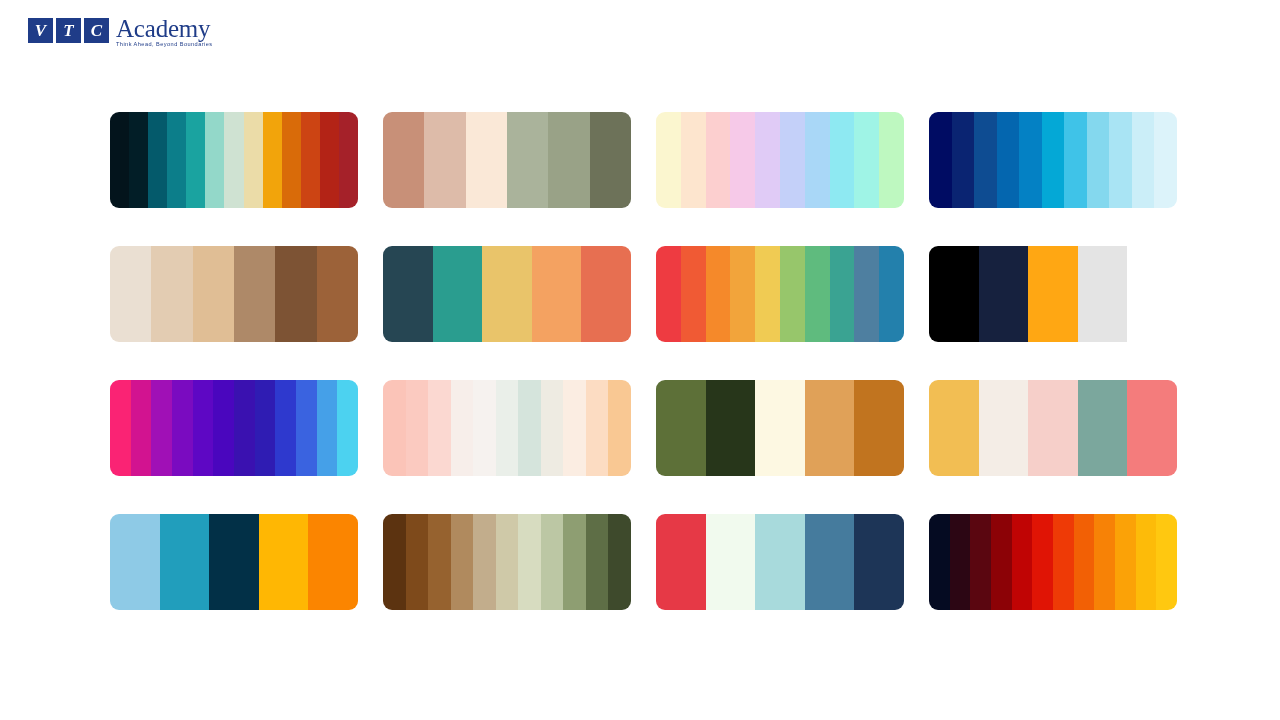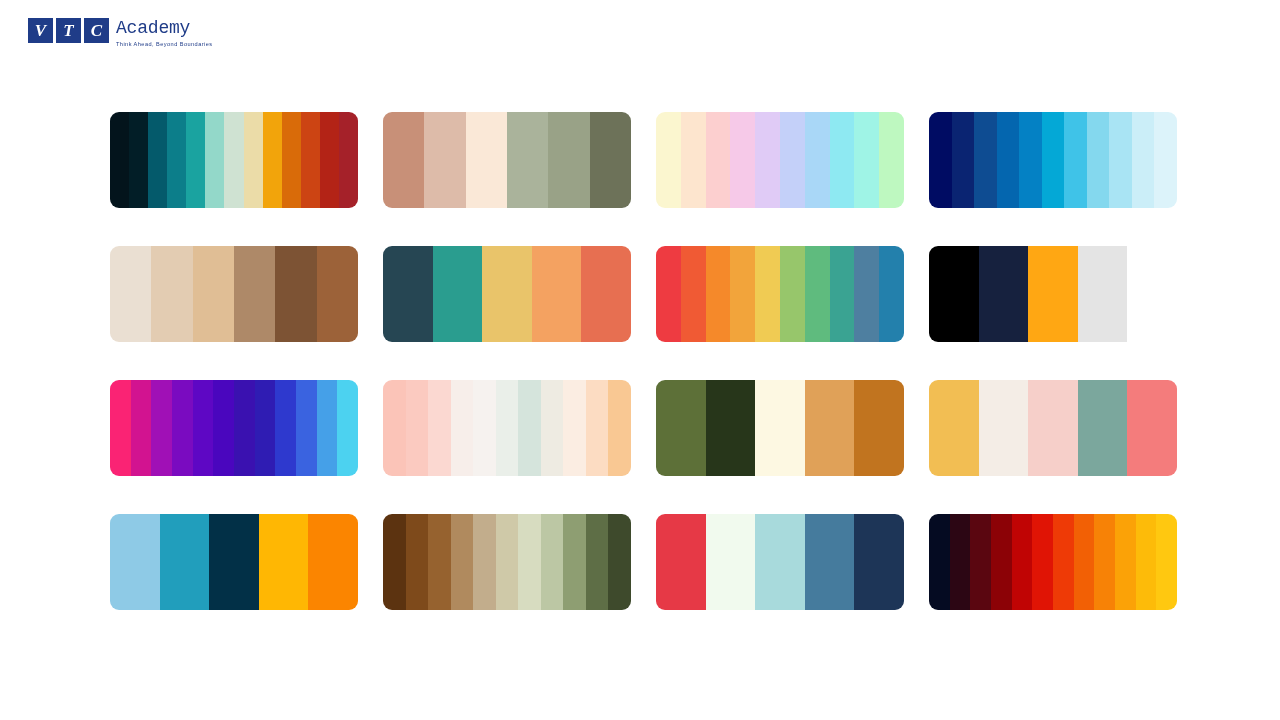--- a/index.html
+++ b/index.html
@@ -52,23 +52,23 @@
     line-height: 1;
   }
   .logo-right {
     margin-left: 7px;
     display: flex;
     flex-direction: column;
     justify-content: flex-start;
   }
   .logo-word {
     color: #1F3C88;
-    font-size: 18px;
+    font-size: 25px;
     line-height: 25px;
-    font-family: Liberation Mono, monospace;
+    font-family: Liberation Serif, serif;
     letter-spacing: -0.2px;
   }
   .logo-tagline {
     color: #1F3C88;
     font-size: 5.6px;
     line-height: 7px;
     letter-spacing: 0.45px;
     text-align: right;
     font-family: "Liberation Sans", sans-serif;
     white-space: nowrap;

